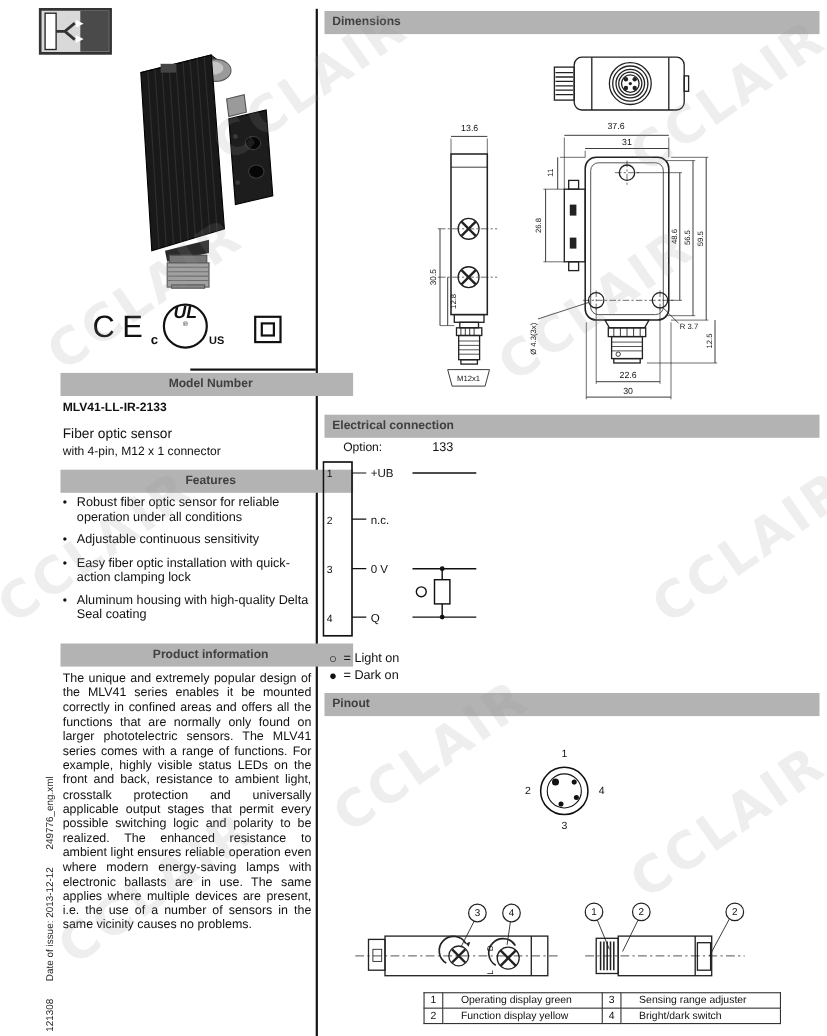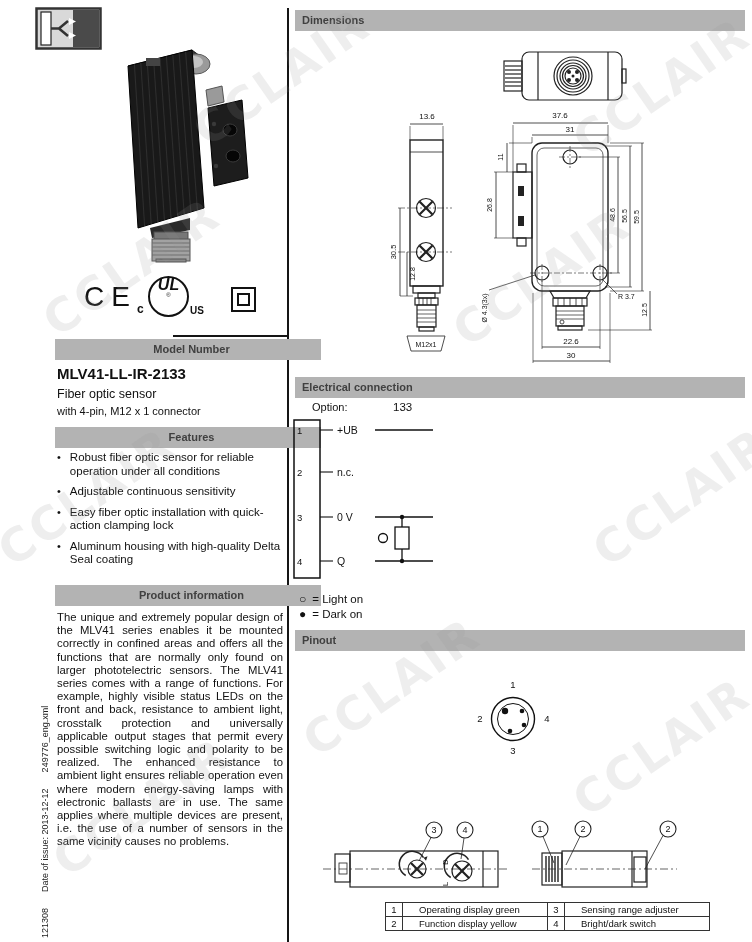--- a/index.html
+++ b/index.html
@@ -7,21 +7,21 @@
         font-family:"Liberation Sans","DejaVu Sans",sans-serif;color:#111;}
   .wm{position:absolute;font-family:"DejaVu Sans",sans-serif;font-size:46px;font-weight:bold;
       color:rgba(150,150,150,0.16);transform:rotate(-35deg);letter-spacing:3px;pointer-events:none;z-index:40;}
   .sec-bar{position:absolute;height:21px;background:#b3b3b3;color:#404040;font-weight:bold;
            font-size:11px;line-height:21px;padding-left:7px;box-sizing:border-box;z-index:5;}
   .bar-left{left:55px;width:266px;text-align:center;}
   .bar-right{left:295px;width:450px;}
   .vdivider{position:absolute;left:287px;top:8px;width:2px;height:934px;background:#151515;}
   .hr1{position:absolute;left:173px;top:335px;width:114px;height:2px;background:#151515;}
   .txt{position:absolute;z-index:6;}
-  .model-number{left:57px;top:365px;font-size:15px;font-weight:bold;}
+  .model-number{left:57px;top:365px;font-size:11px;font-weight:bold;}
   .model-type{left:57px;top:387px;font-size:12.5px;}
   .model-conn{left:57px;top:405px;font-size:11px;}
   .features-list{position:absolute;left:57px;top:451px;width:226px;margin:0;padding:0;list-style:none;z-index:6;}
   .features-list li{display:flex;gap:9px;margin-bottom:7px;font-size:11.5px;line-height:13.5px;}
   .features-list .blt{font-size:11px;line-height:13.5px;}
   .prod-body{left:57px;top:611px;width:226px;font-size:11.3px;line-height:13.2px;text-align:justify;}
   .opt-label{left:312px;top:401px;font-size:11px;}
   .opt-value{left:393px;top:401px;font-size:11.5px;}
   .legend-line{position:absolute;left:299px;font-size:11.5px;z-index:6;display:flex;gap:6px;align-items:center;}
   .legend-sym{font-size:12px;}

